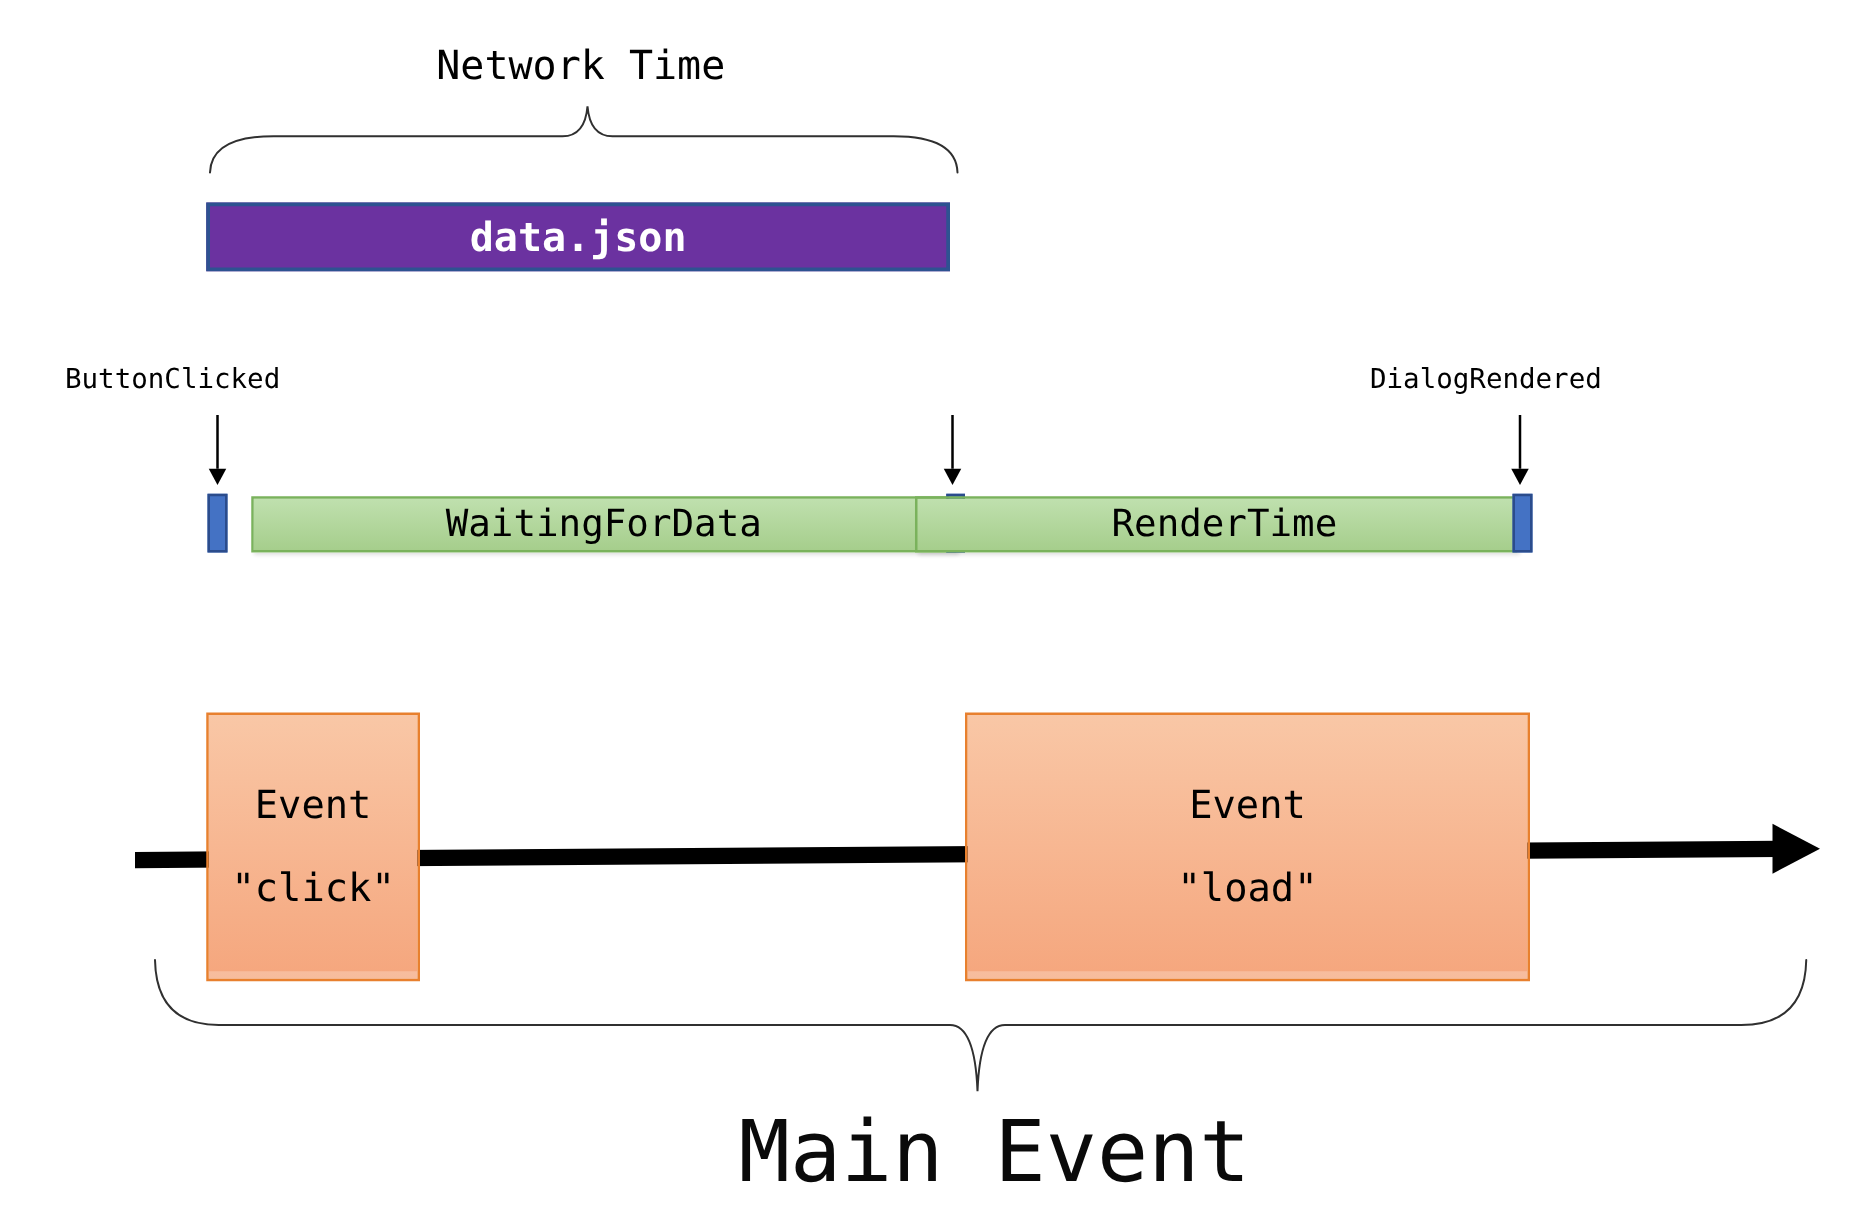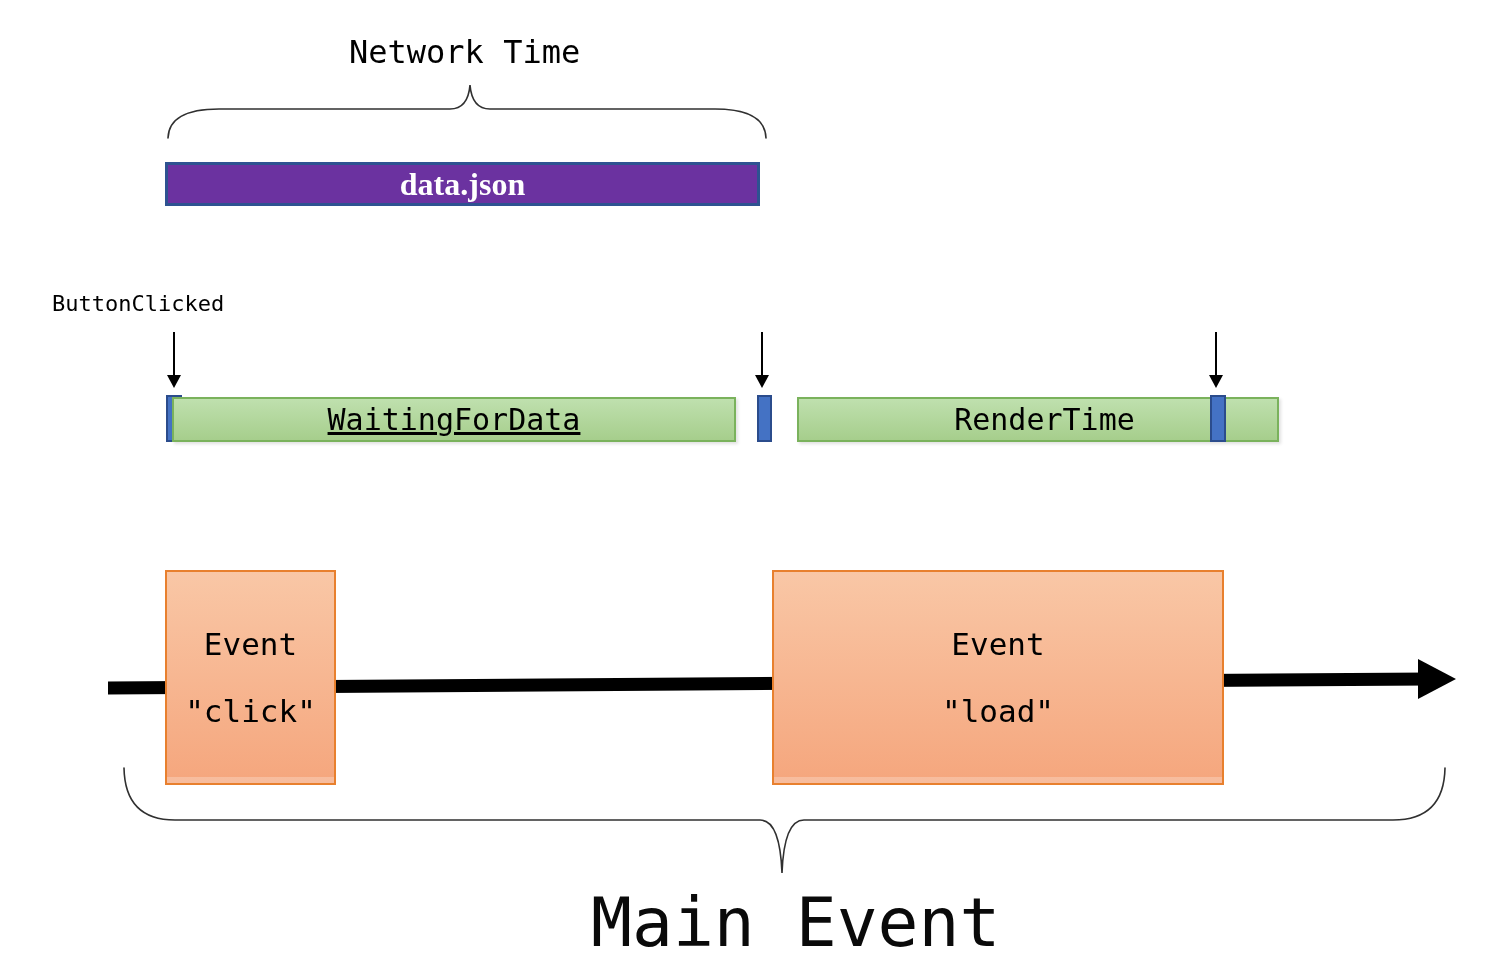--- a/index.html
+++ b/index.html
@@ -6,24 +6,24 @@
   .canvas{
     position:relative;width:1490px;height:978px;background:#fff;overflow:hidden;
     font-family:"DejaVu Sans Mono","Liberation Mono",monospace;color:var(--text,#000);margin-top:20px;
   }
   .abs{position:absolute;}
 
   
   .network-label{left:349px;top:14px;font-size:32px;line-height:36px;white-space:pre;}
   .brace-svg{overflow:visible;}
   .network-bar{
-    left:165px;top:142px;width:595px;height:44px;box-sizing:border-box;
+    left:165px;top:142px;width:595px;height:55px;box-sizing:border-box;
     background:var(--network-bar-fill,#6B32A0);
     border:3px solid var(--network-bar-border,#2E5291);
-    display:flex;align-items:center;justify-content:center;font-family:Liberation Serif, serif;
+    display:flex;align-items:center;justify-content:center;
   }
   .network-bar span{color:var(--network-bar-text,#fff);font-size:32px;font-weight:bold;}
 
   
   .evt-label{top:266px;font-size:22px;line-height:36px;white-space:pre;}
   .lbl-1{left:52px;} .lbl-2{left:640px;} .lbl-3{left:1096px;}
   .v-line{width:2px;height:43px;top:312px;background:#000;}
   .v-head{width:0;height:0;top:355px;border-left:7px solid transparent;
           border-right:7px solid transparent;border-top:13px solid #000;}
 
@@ -66,34 +66,35 @@
 
   <svg class="abs brace-svg" style="left:167px;top:62px;" width="600" height="58" viewBox="0 0 600 58">
     <path d="M 1 56 Q 2 27 52 27 L 283 27 Q 301 27 303 3 Q 305 27 323 27 L 548 27 Q 598 27 599 56" fill="none" stroke="#303030" stroke-width="1.6" stroke-linecap="round"></path>
   </svg>
 
   <div class="abs network-bar">
     <span>data.json</span>
   </div>
 
   <div class="abs evt-label lbl-1">ButtonClicked</div>
+  <div class="abs evt-label lbl-3">DialogRendered</div>
 
   <div class="abs v-line" style="left:173px;"></div>
   <div class="abs v-head" style="left:167px;"></div>
   <div class="abs v-line" style="left:761px;"></div>
   <div class="abs v-head" style="left:755px;"></div>
   <div class="abs v-line" style="left:1215px;"></div>
   <div class="abs v-head" style="left:1209px;"></div>
 
   <div class="abs tick" style="left:166px;"></div>
-  <div class="abs span-bar" style="left:172px;width:564px;text-decoration:underline;">
+  <div class="abs span-bar" style="left:201px;width:564px;">
     <span>WaitingForData</span>
   </div>
   <div class="abs tick" style="left:757px;width:15px;"></div>
-  <div class="abs span-bar" style="left:797px;width:482px;padding-left:13px;">
+  <div class="abs span-bar" style="left:732px;width:482px;padding-left:13px;">
     <span>RenderTime</span>
   </div>
   <div class="abs tick" style="left:1210px;"></div>
 
   <svg class="abs timeline-svg" viewBox="0 0 1370 70">
     <polygon points="8,31.5 1330,22.5 1330,35.5 8,44.5" fill="#000"></polygon>
     <polygon points="1318,9 1356,29 1318,49" fill="#000"></polygon>
   </svg>
 
   <div class="abs event-box box-1">

